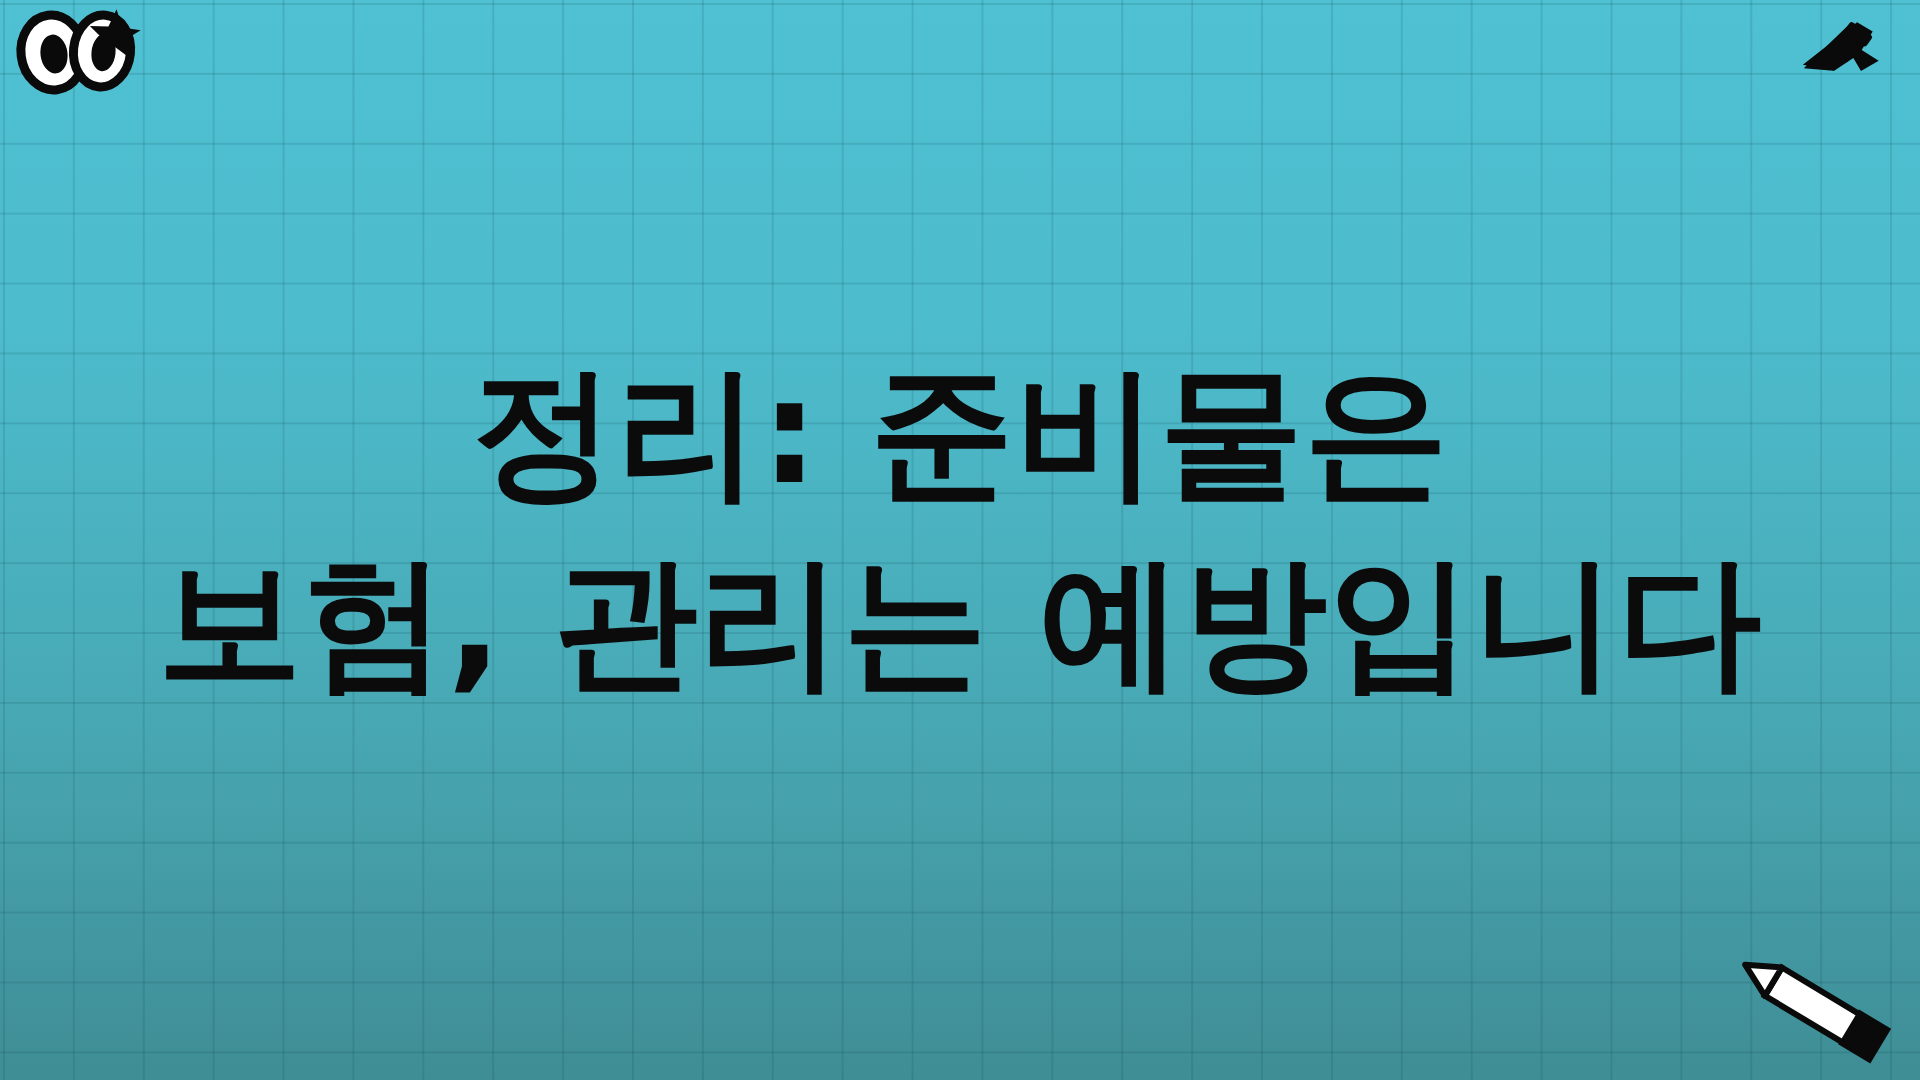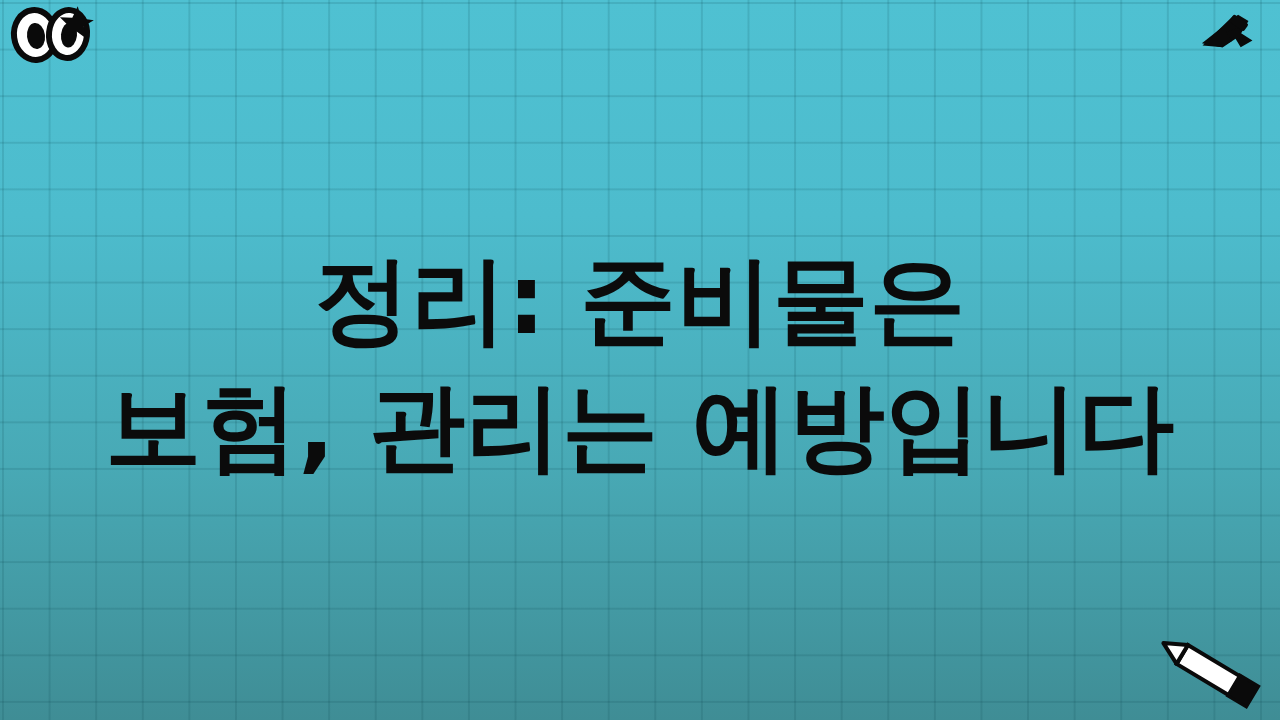--- a/index.html
+++ b/index.html
@@ -70,21 +70,20 @@
     text-align: center;
     color: #0b0b0b;
     font-family: "DejaVu Sans", "Liberation Sans", sans-serif;
     font-weight: 700;
     font-size: 96px;
     line-height: 1.32;
     letter-spacing: 0.005em;
     white-space: pre-line;
     padding: 0 46px;
     box-sizing: border-box;
-    margin-top: 12px;
   }
 </style>
 </head>
 <body>
 
 <div id="slide">
 
   <div id="grid"></div>
 
   <div class="deco" id="eyes-logo">

